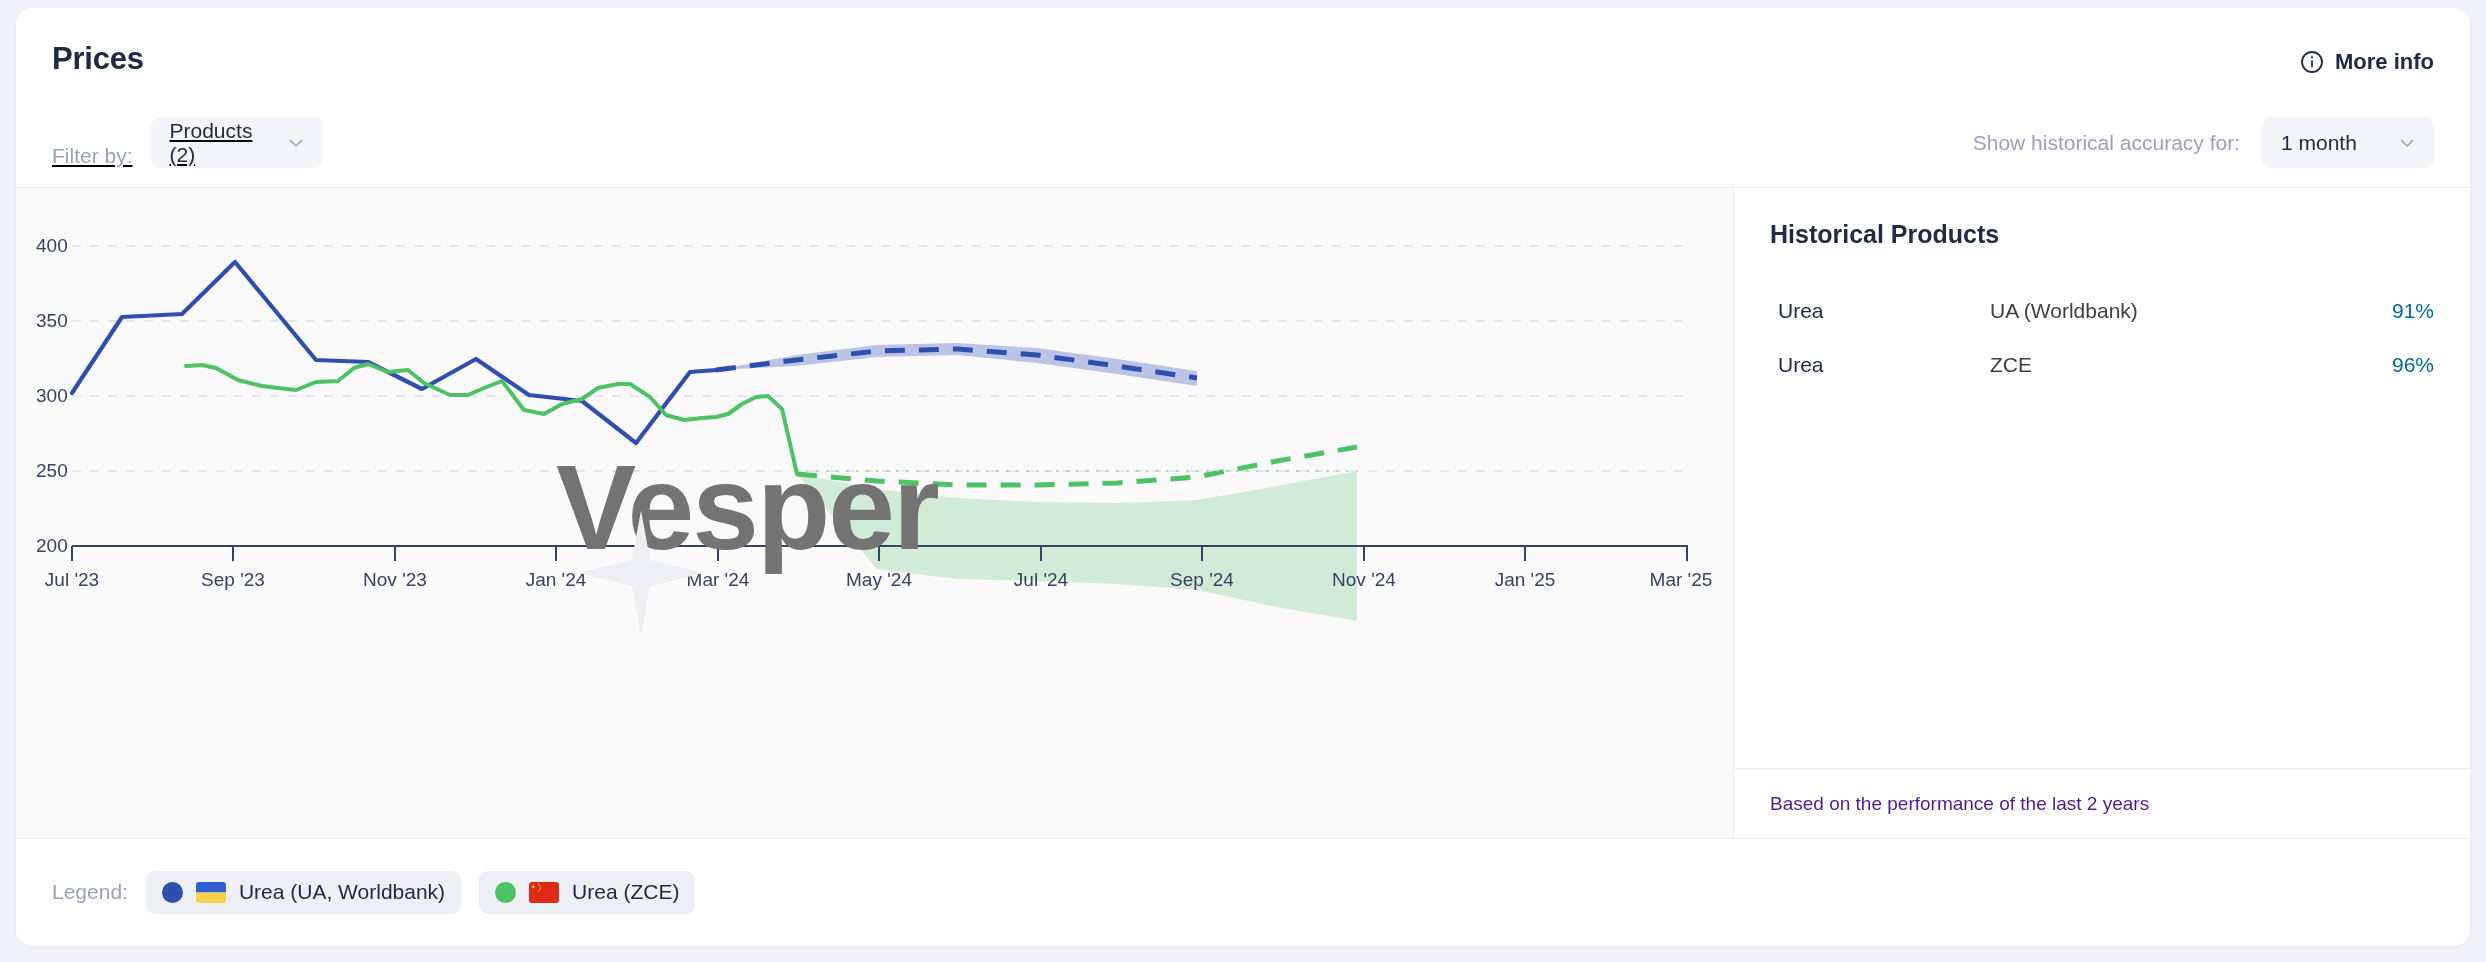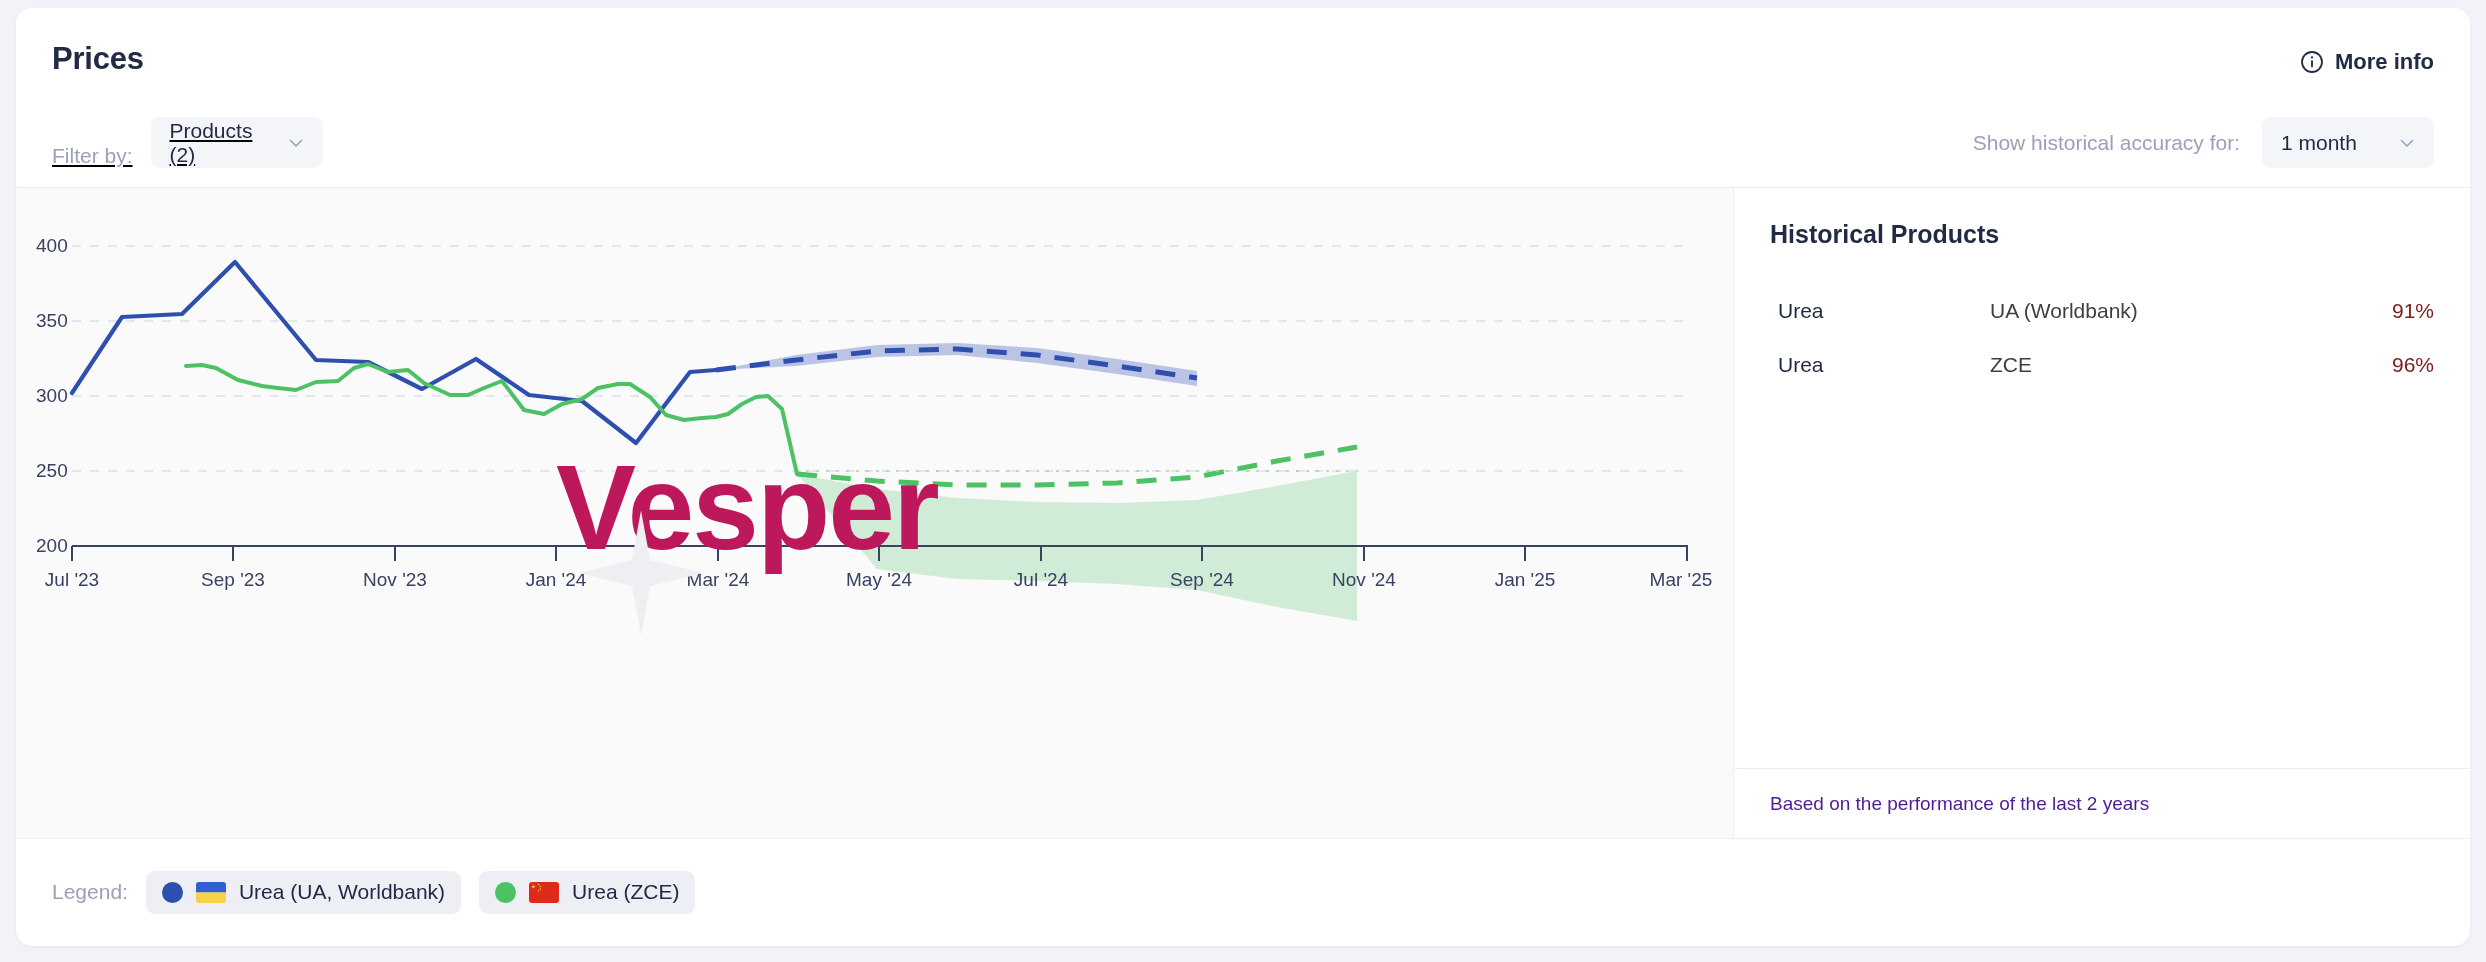--- a/index.html
+++ b/index.html
@@ -67,21 +67,21 @@
   }
   .chartwrap {
     position: relative;
     width: 1718px; height: 650px;
     background: #FAFAFA;
     border-right: 1px solid #ECEEF4;
   }
   .chartwrap svg { display: block; }
   .watermark {
     position: absolute; left: 540px; top: 250px;
-    font-size: 120px; font-weight: 700; color: #be185d;
+    font-size: 120px; font-weight: 700; color: #737373;
     letter-spacing: -2px; user-select: none; pointer-events: none;
   }
   .wm-star {
     position: absolute; left: 560px; top: 320px;
     width: 130px; height: 130px; pointer-events: none;
   }
 
   
   .side {
     position: relative;
@@ -89,21 +89,21 @@
     background: #FFFFFF;
   }
   .side-title {
     position: absolute; left: 36px; top: 32px;
     font-size: 25px; font-weight: 700; color: #222B45;
   }
   .acc-table { position: absolute; left: 44px; top: 96px; right: 36px; }
   .acc-item { display: flex; align-items: center; height: 53px; }
   .acc-name { width: 212px; font-size: 21px; color: #222B45; }
   .acc-src  { flex: 1; font-size: 21px; color: #404040; }
-  .acc-val  { font-size: 21px; color: #7f1d1d; text-align: right; width: 80px; }
+  .acc-val  { font-size: 21px; color: #0369a1; text-align: right; width: 80px; }
   .side-sep {
     position: absolute; left: 0; right: 0; bottom: 69px; height: 1px;
     background: #ECEEF4;
   }
   .side-note {
     position: absolute; left: 36px; bottom: 23px;
     font-size: 19px; color: #4c1d95;
   }
 
   

